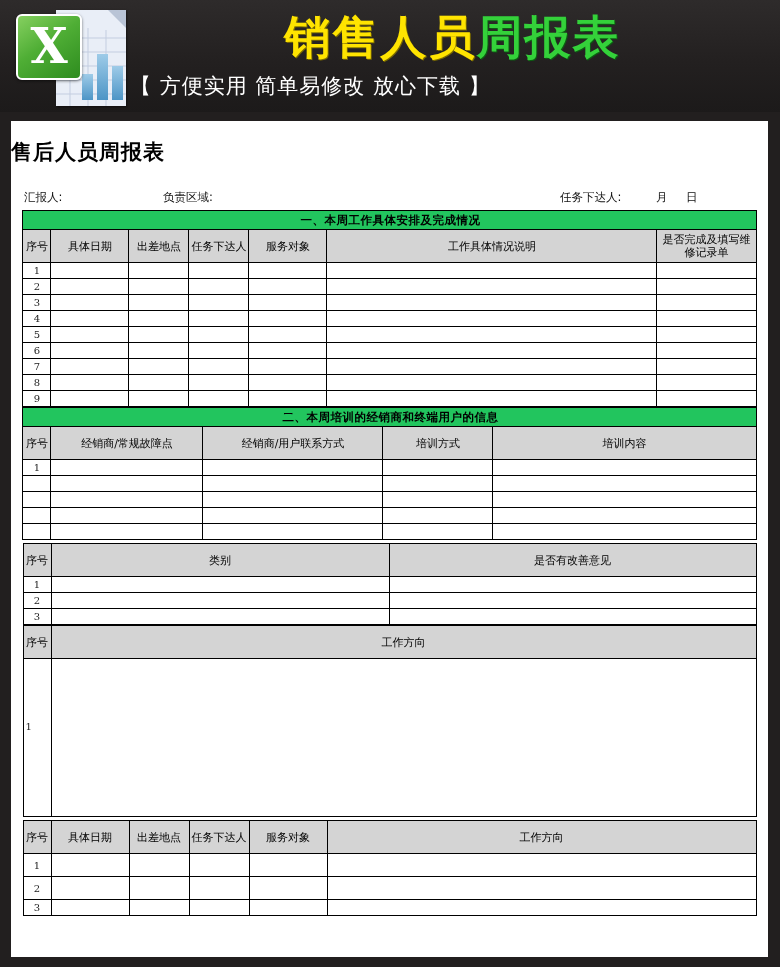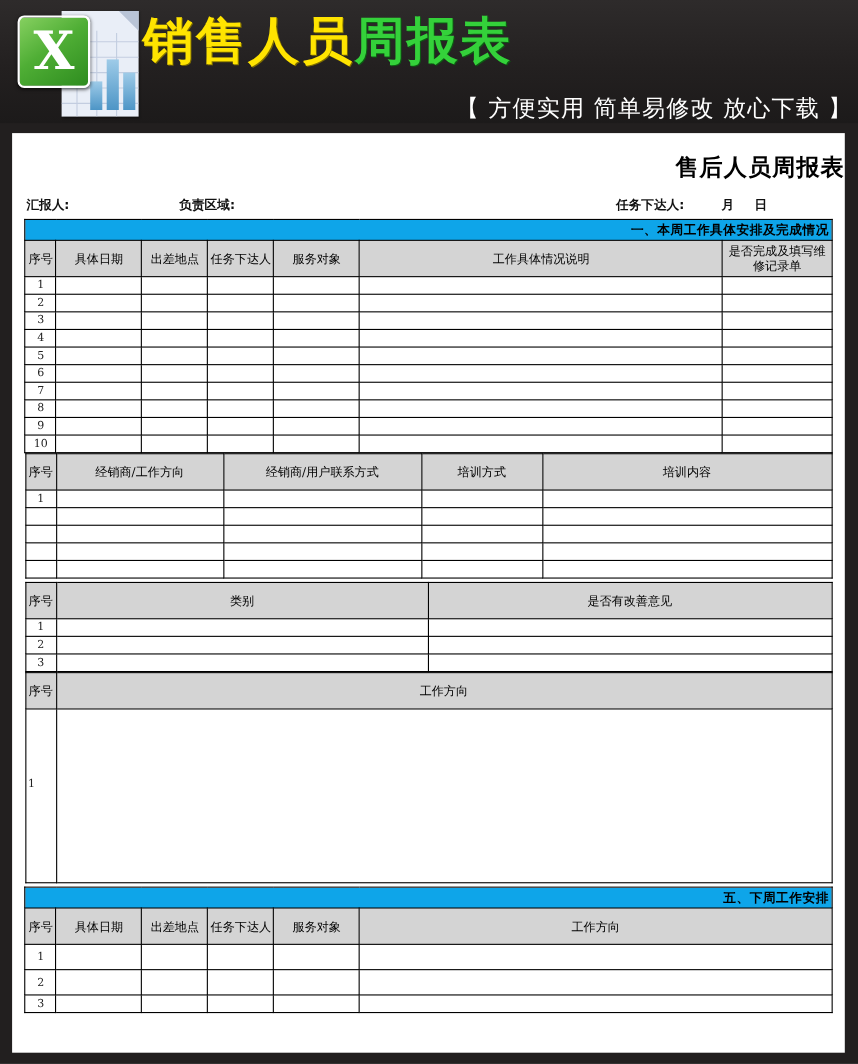--- a/index.html
+++ b/index.html
@@ -32,47 +32,48 @@
   .bar{position:absolute;bottom:0;background:linear-gradient(180deg,#9ecbe8,#4d95c6);}
   .xbadge{
     position:absolute;left:8px;top:12px;width:62px;height:62px;
     border-radius:6px;
     background:linear-gradient(145deg,#86d060 0%,#4fae35 45%,#2e8c1f 100%);
     border:2px solid #ffffff;
     box-shadow:0 1px 3px rgba(0,0,0,.55);
   }
   .banner-title{
     position:absolute;left:130px;top:8px;width:645px;
+    text-align:center;
     font-size:46px;font-weight:bold;letter-spacing:2px;
     line-height:58px;
     font-family:"DejaVu Sans","Liberation Sans",sans-serif;
   }
   .t-yellow{color:#ffe400;text-shadow:1px 1px 0 #7a6a00;}
   .t-green{color:#34d13a;text-shadow:1px 1px 0 #0c5c12;}
   .banner-sub{
-    position:absolute;left:130px;top:84px;width:645px;
-    text-align:right;color:#ffffff;font-size:21px;letter-spacing:1px;
+    position:absolute;left:130px;top:72px;width:645px;
+    text-align:left;color:#ffffff;font-size:21px;letter-spacing:1px;
   }
 
   
   .page-wrap{
     position:absolute;left:0;top:112px;width:780px;height:855px;
     background:#221f1f;
   }
   .paper{
     position:absolute;left:11px;top:9px;width:757px;height:836px;
     background:#ffffff;
   }
   .doc-title{
-    text-align:right;font-size:21px;font-weight:bold;color:#000;
+    text-align:left;font-size:21px;font-weight:bold;color:#000;
     font-family:"DejaVu Serif","Liberation Serif",serif;
     margin-top:17px;letter-spacing:1px;
   }
   .meta-row{
-    position:relative;height:20px;margin-top:13px;font-size:11.5px;font-weight:bold;color:#111;
+    position:relative;height:20px;margin-top:24px;font-size:11.5px;font-weight:normal;color:#111;
   }
   .meta-a{position:absolute;left:13px;top:0;}
   .meta-b{position:absolute;left:152px;top:0;}
   .meta-c{position:absolute;left:549px;top:0;}
   .meta-m{position:absolute;left:645px;top:0;}
   .meta-d{position:absolute;left:675px;top:0;}
 
   
   .tbl{
     border-collapse:collapse;table-layout:fixed;
@@ -82,22 +83,22 @@
   .tbl td{
     border:1px solid #000;
     padding:0 2px;
     height:15px;
     background:#fff;
     text-align:center;
     vertical-align:middle;
     overflow:hidden;
   }
   .sec-head td{
-    background:#0ea5e9;
-    text-align:right;
+    background:#22c55e;
+    text-align:center;
     font-weight:bold;
     font-size:11.5px;
     height:18px;
     padding-left:4px;
     letter-spacing:.5px;
   }
   .sec-head .note{font-weight:normal;font-size:9.5px;}
   .col-head td{
     background:#d4d4d4;
     font-size:11px;
@@ -258,44 +259,38 @@
           </tr>
         <tr>
             <td class="idx">9</td>
             <td></td>
             <td></td>
             <td></td>
             <td></td>
             <td></td>
             <td></td>
           </tr>
-        <tr>
-            <td class="idx">10</td>
-            <td></td>
-            <td></td>
-            <td></td>
-            <td></td>
-            <td></td>
-            <td></td>
-          </tr>
       </tbody>
     </table>
 
     <table class="tbl">
       <colgroup>
           <col style="width:28px">
           <col style="width:152px">
           <col style="width:180px">
           <col style="width:110px">
           <col style="width:263px">
         </colgroup>
       <tbody>
+        <tr class="sec-head">
+          <td colspan="5">二、本周培训的经销商和终端用户的信息</td>
+        </tr>
         <tr class="col-head">
           <td class="vtxt">序号</td>
-          <td>经销商/工作方向</td>
+          <td>经销商/常规故障点</td>
           <td>经销商/用户联系方式</td>
           <td>培训方式</td>
           <td>培训内容</td>
         </tr>
         <tr>
             <td class="idx">1</td>
             <td></td>
             <td></td>
             <td></td>
             <td></td>
@@ -385,23 +380,20 @@
     <table class="tbl">
       <colgroup>
           <col style="width:28px">
           <col style="width:78px">
           <col style="width:60px">
           <col style="width:60px">
           <col style="width:78px">
           <col style="width:429px">
         </colgroup>
       <tbody>
-        <tr class="sec-head">
-          <td colspan="6">五、下周工作安排</td>
-        </tr>
         <tr class="col-head">
           <td class="vtxt">序号</td>
           <td>具体日期</td>
           <td>出差地点</td>
           <td>任务下达人</td>
           <td>服务对象</td>
           <td>工作方向</td>
         </tr>
         <tr class="r-tall">
             <td class="idx">1</td>

